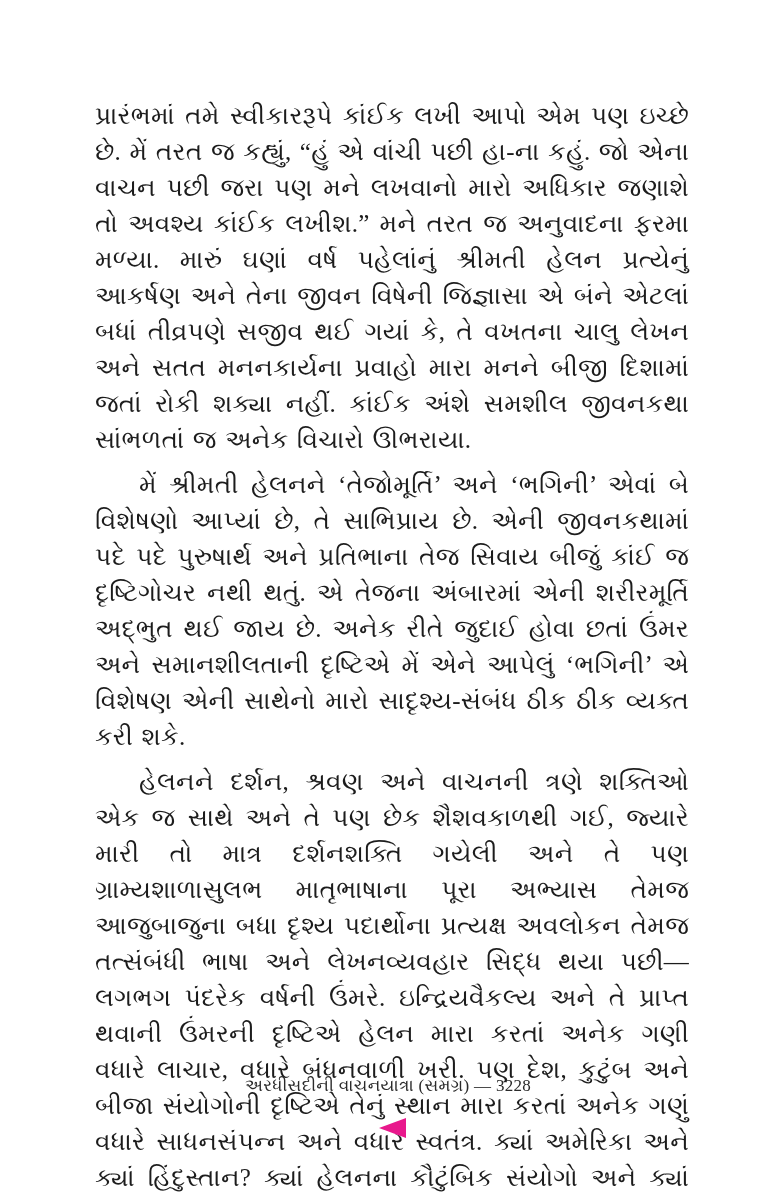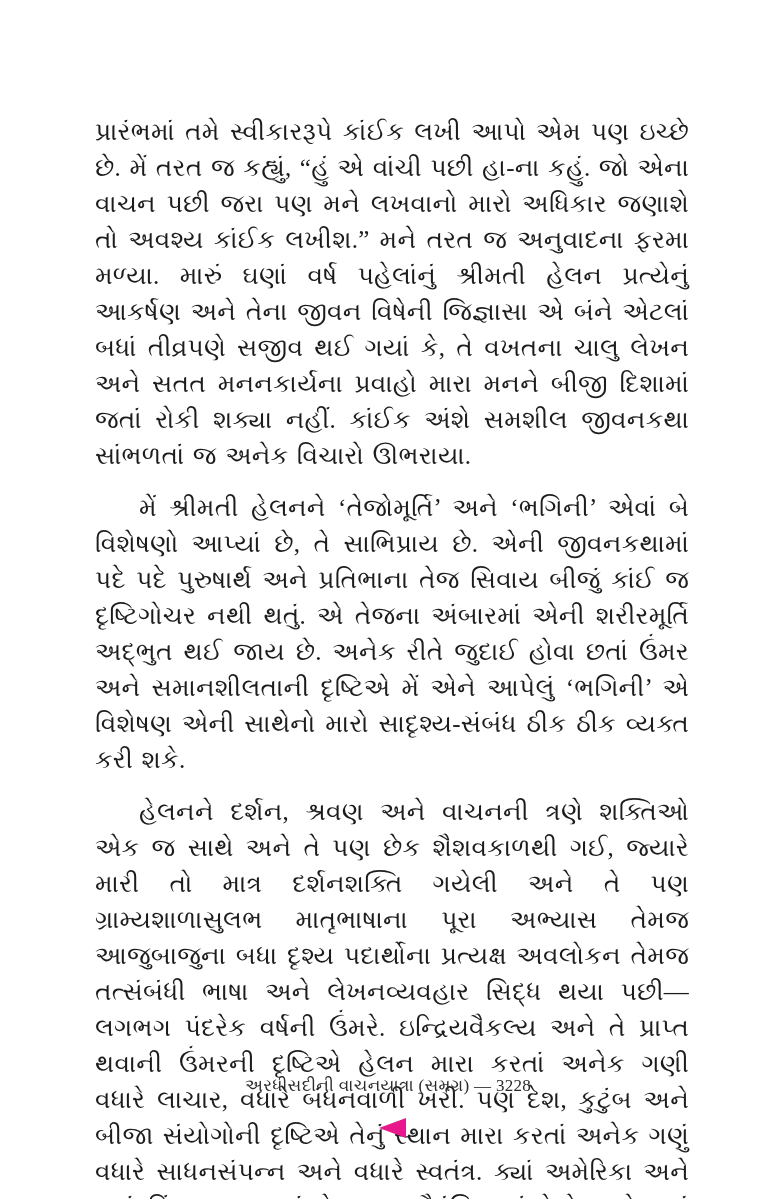--- a/index.html
+++ b/index.html
@@ -19,21 +19,21 @@
   .text-block {
     position: absolute;
     left: 95px;
     top: 98px;
     width: 594px;
   }
   .para {
     font-size: 25px;
     line-height: 36px;
     text-align: justify;
-    margin: 16px 0 9px 0;
+    margin: 0 0 9px 0;
     letter-spacing: 0.2px;
     word-spacing: 2px;
   }
   .para.indent {
     text-indent: 44px;
   }
   .footer {
     position: absolute;
     left: 0;
     top: 1076px;

